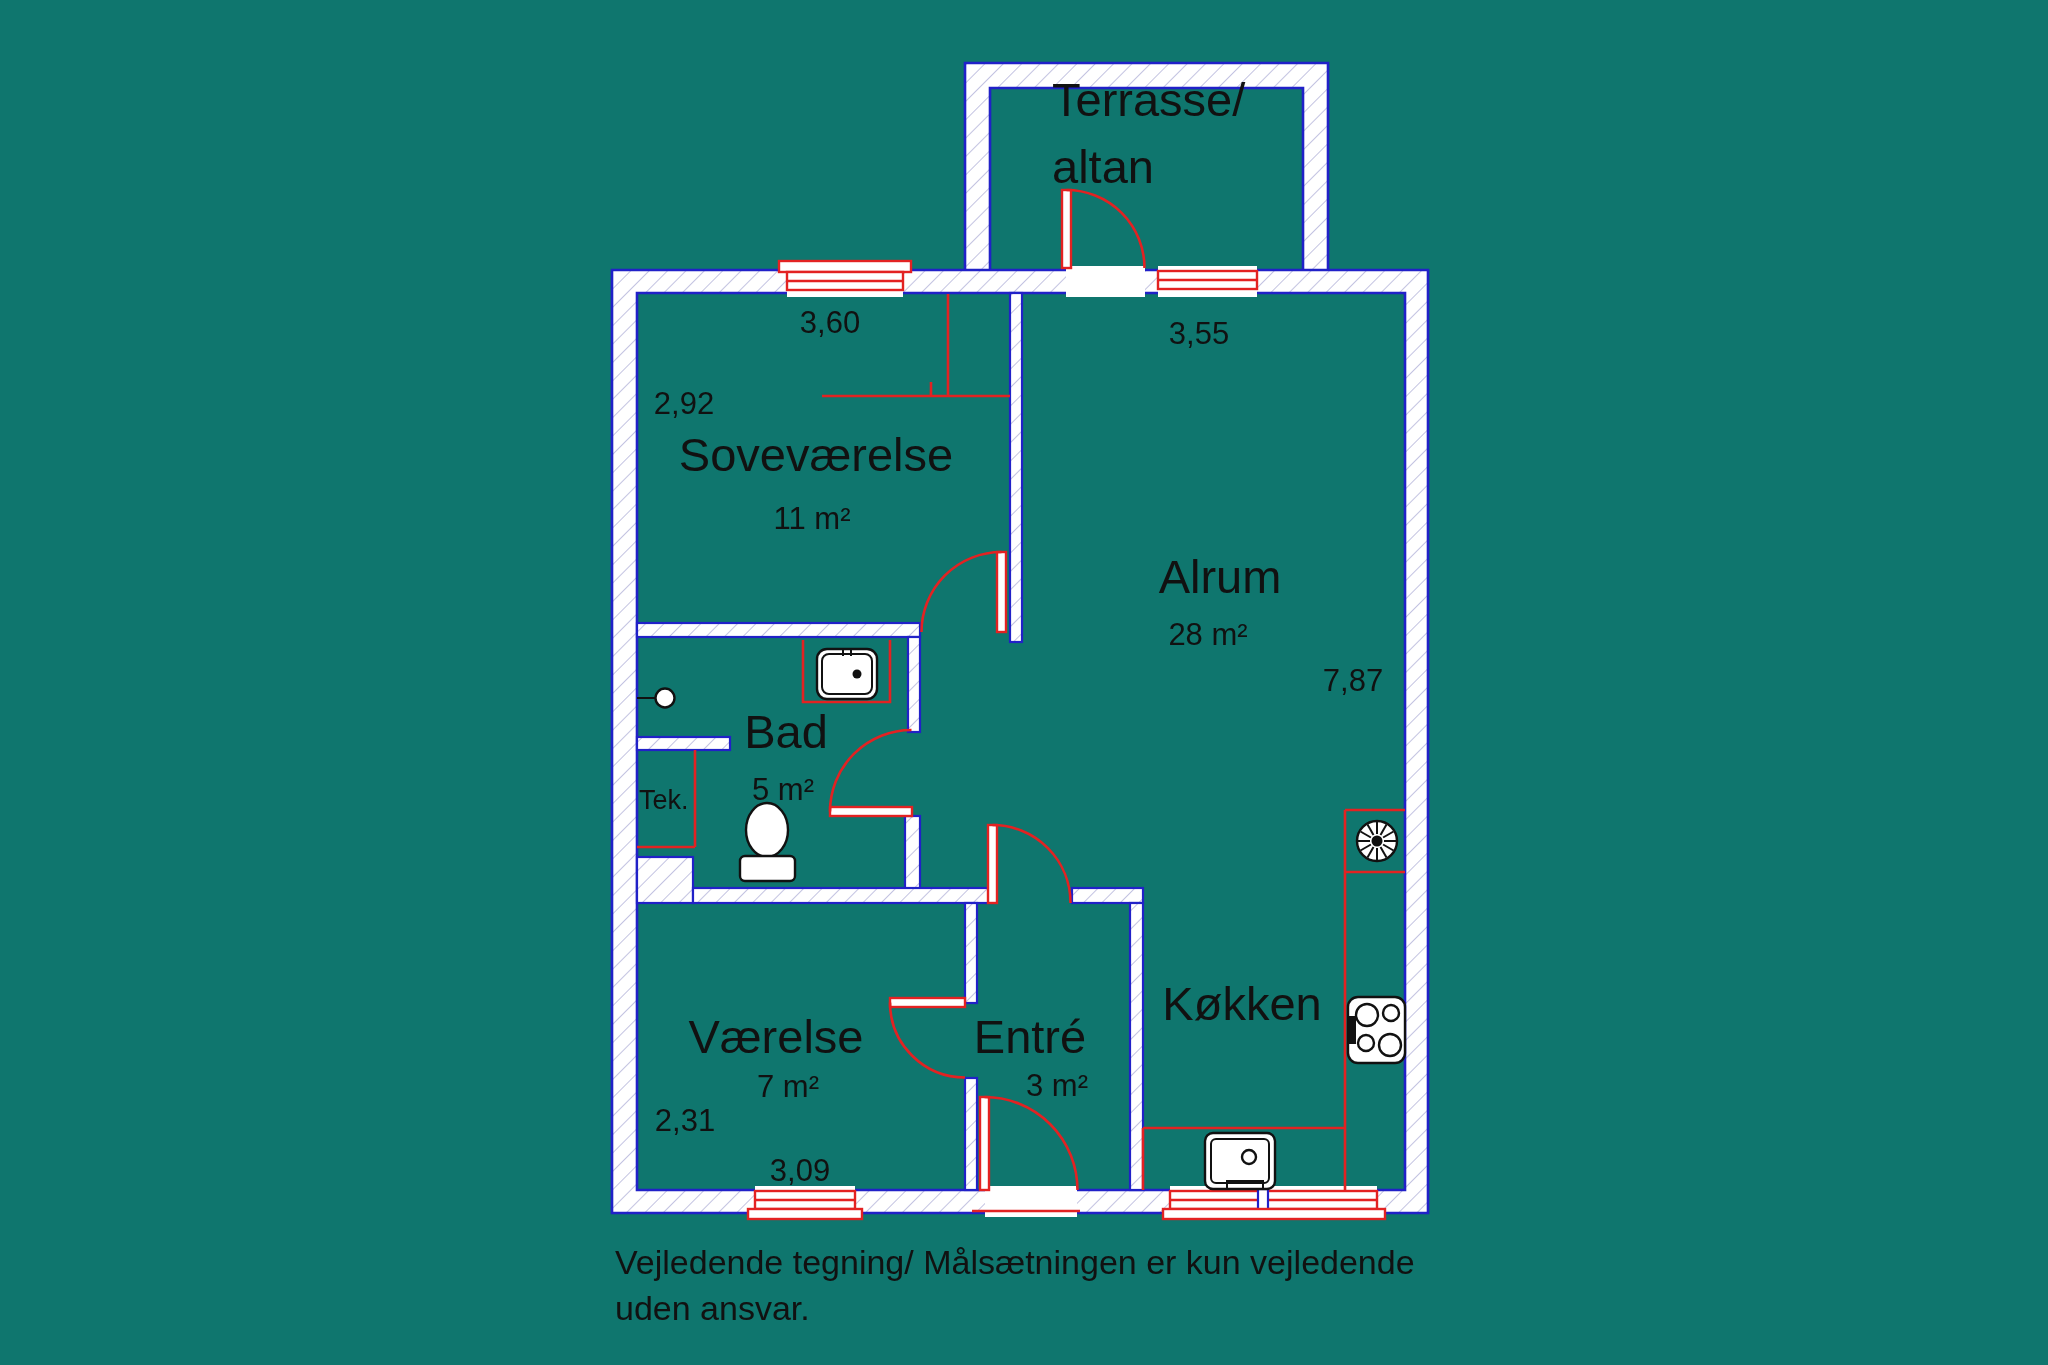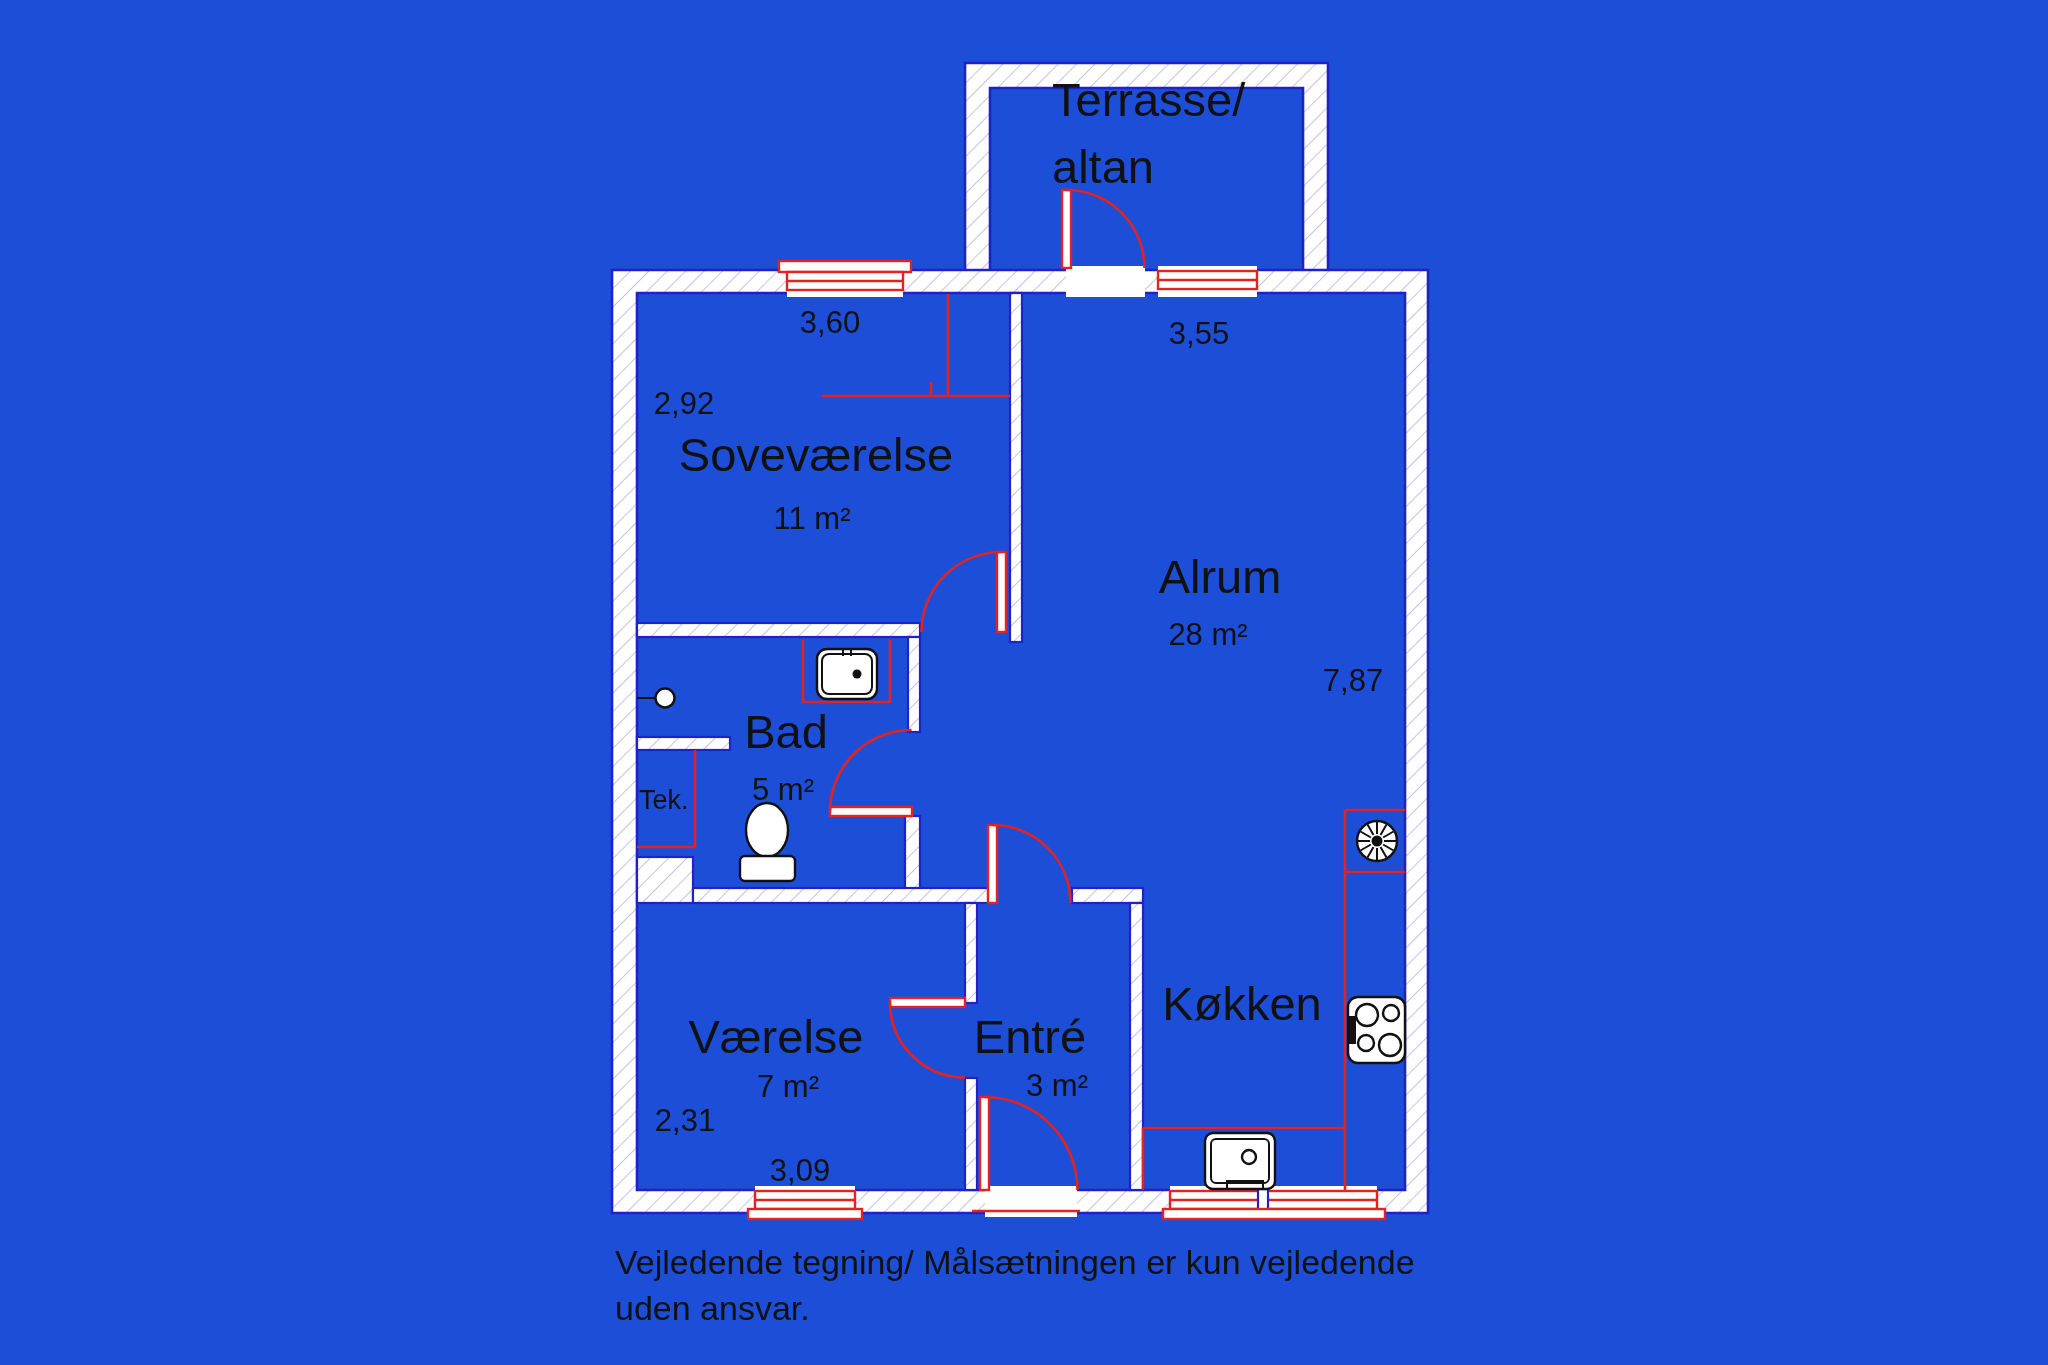--- a/index.html
+++ b/index.html
@@ -1,16 +1,16 @@
 <!DOCTYPE html>
 <html><head>
 <meta charset="utf-8">
 <style>
   html,body{margin:0;padding:0;background:#ffffff;}
-  #canvas{position:relative;width:2048px;height:1365px;background:#1d4ed8;overflow:hidden;}
+  #canvas{position:relative;width:2048px;height:1365px;background:#0f766e;overflow:hidden;}
   svg{display:block;}
   .wall{fill:url(#hatch);stroke:#2121c8;stroke-width:2.6;}
   .wallthin{fill:url(#hatch);stroke:#2121c8;stroke-width:2.2;}
   .open{fill:#ffffff;stroke:none;}
   .red{fill:none;stroke:#e32222;stroke-width:2.6;}
   .redleaf{fill:#ffffff;stroke:#e32222;stroke-width:2.4;}
   .redframe{fill:#ffffff;stroke:#e32222;stroke-width:2.4;}
   .blueframe{fill:#ffffff;stroke:#2121c8;stroke-width:2.2;}
   .blk{fill:#ffffff;stroke:#111111;stroke-width:2.4;}
   .blkthin{fill:none;stroke:#111111;stroke-width:2;}

